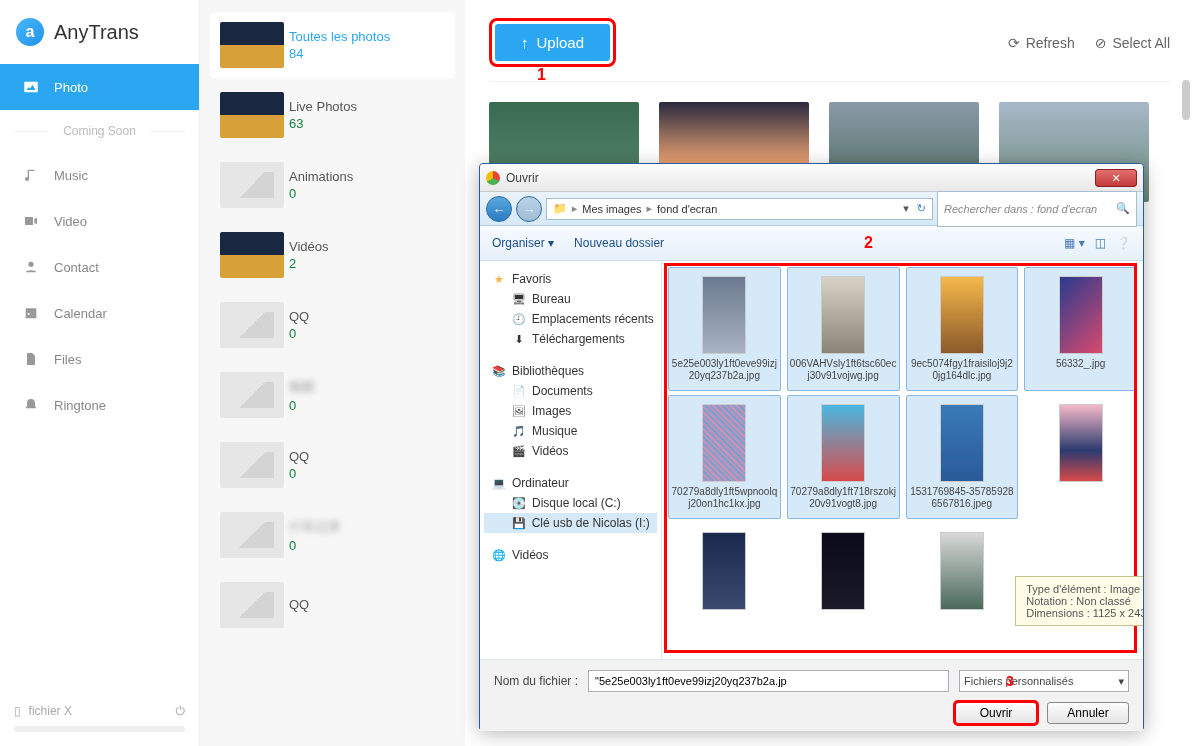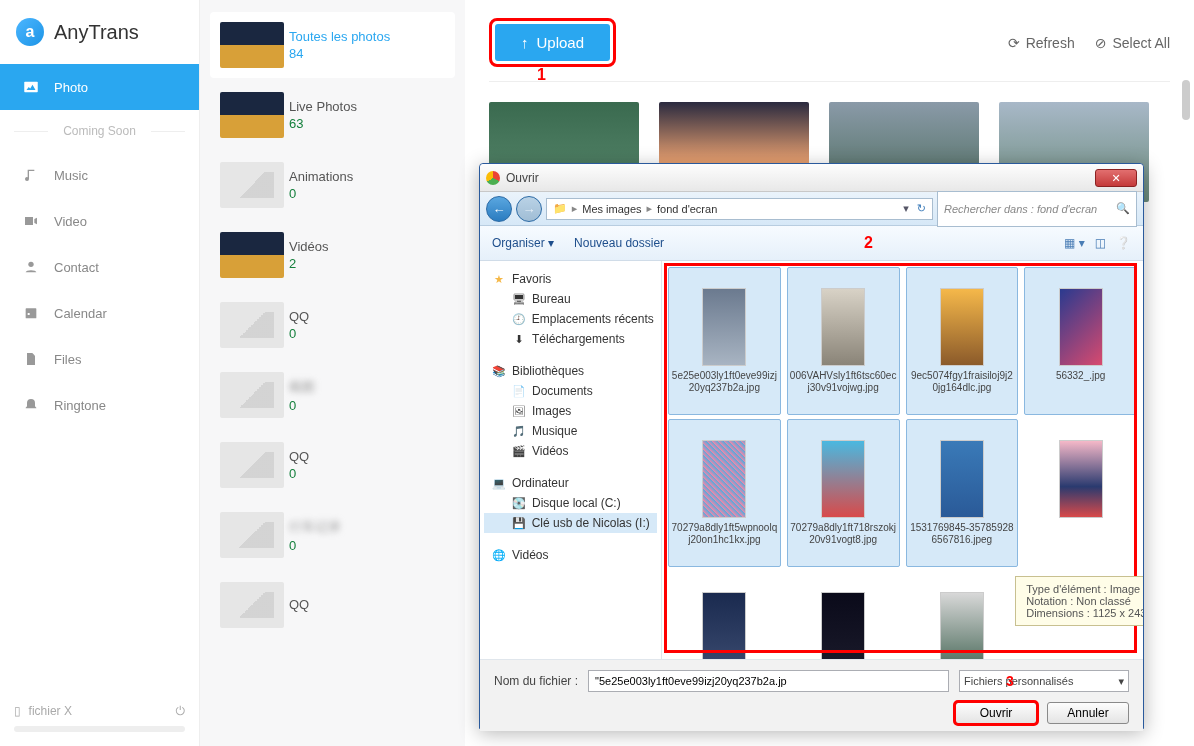--- a/index.html
+++ b/index.html
@@ -57,21 +57,21 @@
 .dlg-bar .right{margin-left:auto;display:flex;gap:10px;align-items:center;color:#4a7db5}
 .dlg-body{display:flex;height:398px}
 .tree{width:182px;border-right:1px solid #e0e6ec;padding:8px 4px;font-size:12px;overflow:hidden}
 .tree-sec{margin-bottom:12px}
 .tree-hdr{display:flex;align-items:center;gap:6px;padding:3px 8px;color:#333}
 .tree-sub{padding:3px 8px 3px 28px;display:flex;align-items:center;gap:6px;color:#333;white-space:nowrap}
 .tico{width:14px;height:14px;display:inline-flex;align-items:center;justify-content:center;font-size:11px}
 .files{flex:1;padding:6px;position:relative;overflow:hidden}
 .files-box{border:3px solid #ff0000;position:absolute;inset:2px 6px 6px 2px;pointer-events:none}
 .fgrid{display:grid;grid-template-columns:repeat(4,1fr);gap:4px 6px}
-.fitem{text-align:center;font-size:10px;padding:20px 2px;border:1px solid transparent;border-radius:2px}
+.fitem{text-align:center;font-size:10px;padding:8px 2px;border:1px solid transparent;border-radius:2px}
 .fitem.sel{background:#d6e9f8;border-color:#8ab8e0}
 .fthumb{width:44px;height:78px;margin:0 auto 4px;border:1px solid #ccc}
 .fname{word-break:break-all;line-height:1.2;max-height:36px;overflow:hidden}
 .dlg-foot{height:72px;border-top:1px solid #e0e6ec;background:#f2f2f2;padding:10px 14px}
 .foot-row{display:flex;align-items:center;gap:10px;margin-bottom:10px}
 .foot-row label{font-size:12px}
 .fn-input{flex:1;height:22px;border:1px solid #abadb3;padding:0 6px;font-size:11px;background:#fff}
 .ft-select{width:170px;height:22px;border:1px solid #abadb3;background:#fff;font-size:11px;padding:0 4px;display:flex;align-items:center;justify-content:space-between;position:relative}
 .btns{display:flex;justify-content:flex-end;gap:10px}
 .wbtn{width:82px;height:22px;border:1px solid #8a8a8a;background:linear-gradient(#fdfdfd,#e4e4e4);font-size:12px;border-radius:3px}

